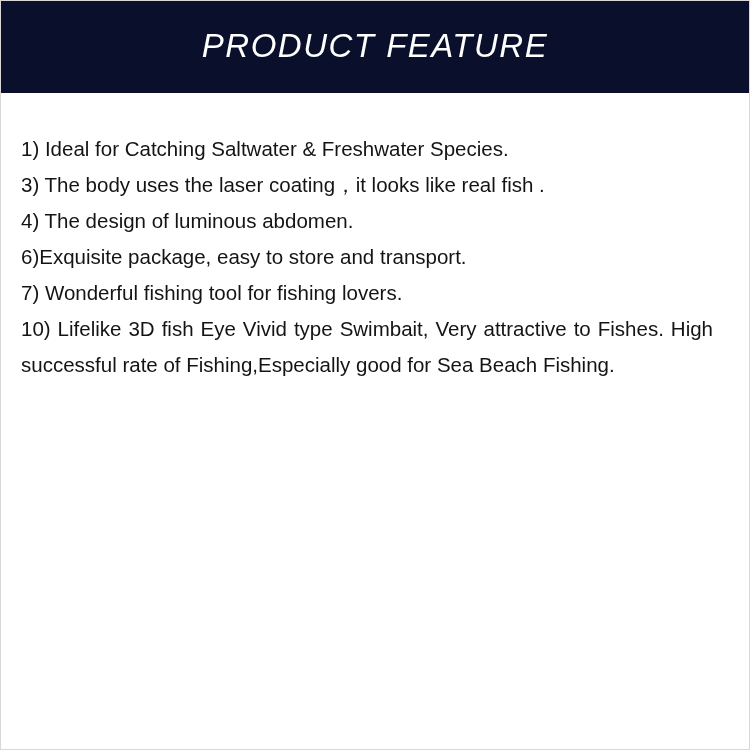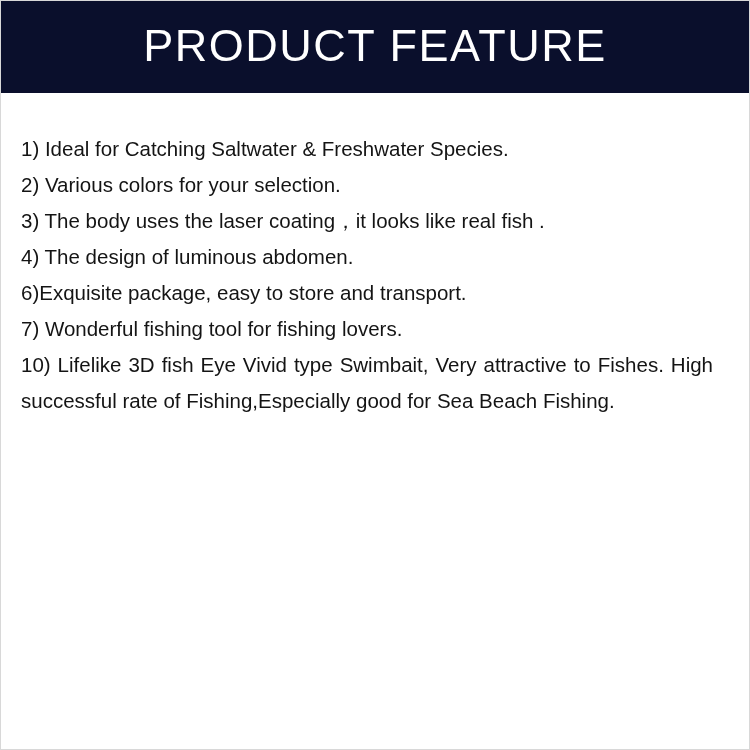--- a/index.html
+++ b/index.html
@@ -26,25 +26,26 @@
     width: 100%;
     height: 92px;
     background: #0a0f2c;
     display: flex;
     align-items: center;
     justify-content: center;
     box-sizing: border-box;
   }
   .header-title {
     color: #ffffff;
-    font-size: 45px;
+    font-size: 33px;
     letter-spacing: 1.5px;
     font-weight: 400;
     line-height: 1;
     padding-bottom: 4px;
+    font-style: italic;
   }
   .content {
     padding: 38px 36px 0 20px;
     box-sizing: border-box;
   }
   .feature-list {
     list-style: none;
     margin: 0;
     padding: 0;
   }
@@ -66,21 +67,20 @@
 
 <div class="page">
 
   <div class="header-band">
     <div class="header-title">PRODUCT FEATURE</div>
   </div>
 
   <div class="content">
     <ul class="feature-list">
       <li class="feature-item">1) Ideal for Catching Saltwater &amp; Freshwater Species.</li>
-      <li class="feature-item">2) Various colors for your selection.</li>
       <li class="feature-item">3) The body uses the laser coating，it looks like real fish .</li>
       <li class="feature-item">4) The design of luminous abdomen.</li>
       <li class="feature-item">6)Exquisite package, easy to store and transport.</li>
       <li class="feature-item">7) Wonderful fishing tool for fishing lovers.</li>
       <li class="feature-item justify">10) Lifelike 3D fish Eye Vivid type Swimbait, Very attractive to Fishes. High successful rate of Fishing,Especially good for Sea Beach Fishing.</li>
     </ul>
   </div>
 
 </div>
 

